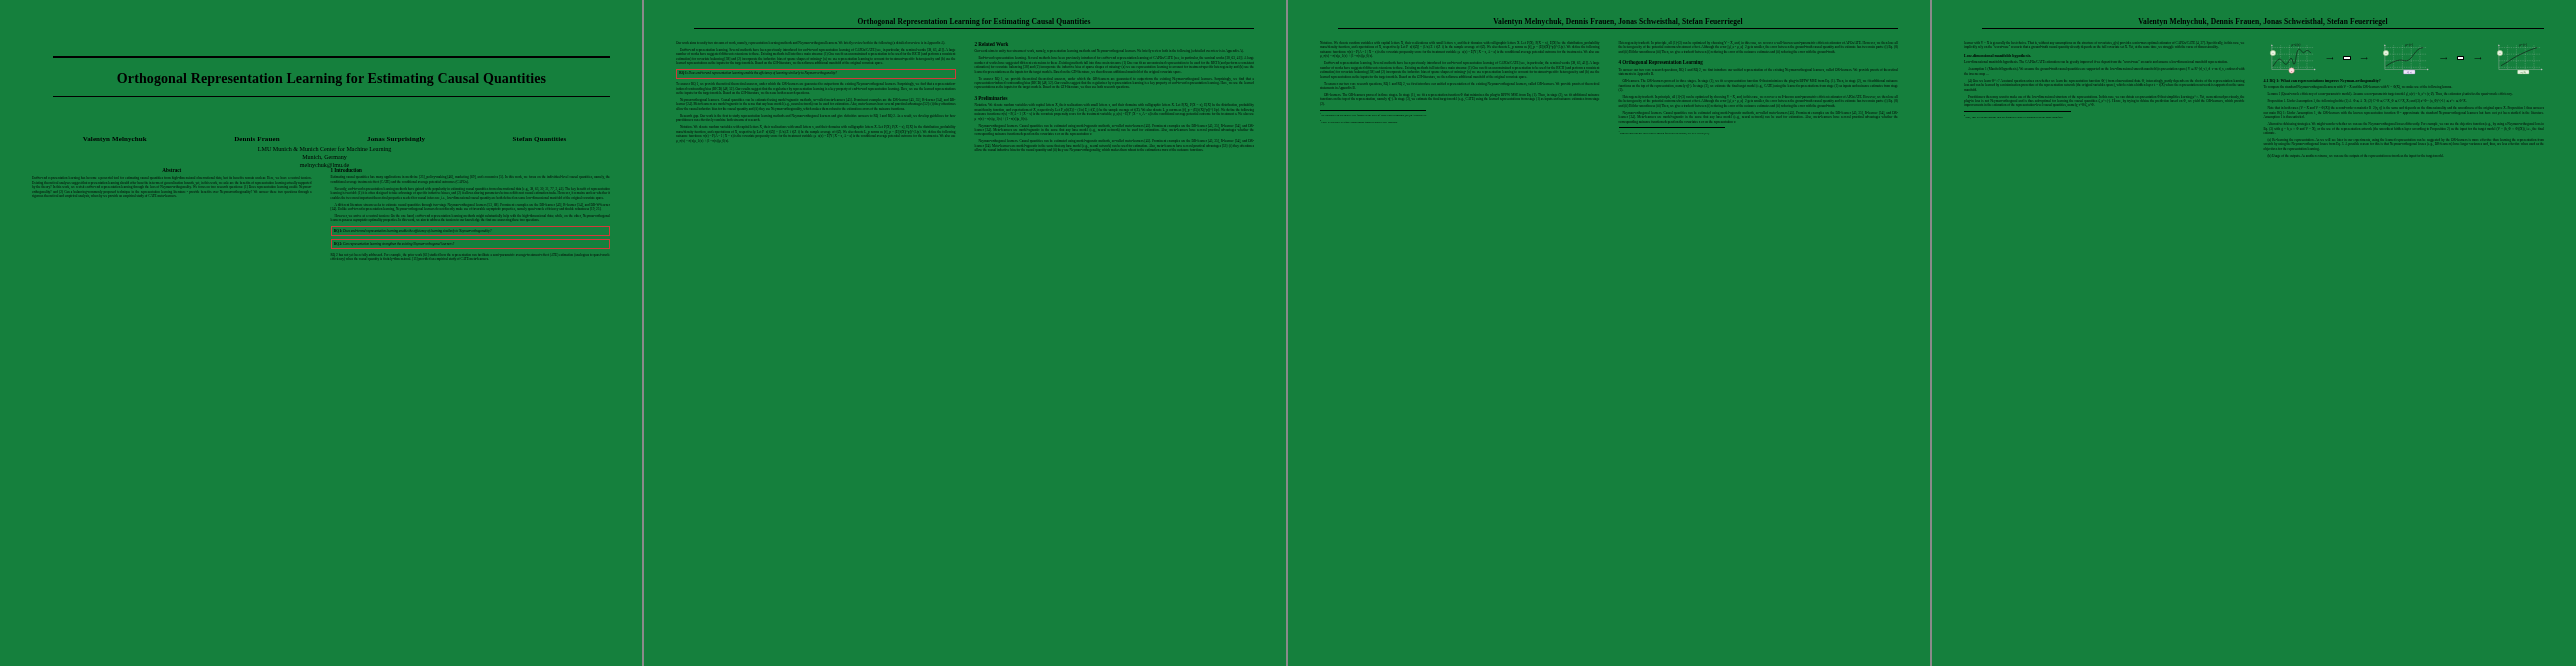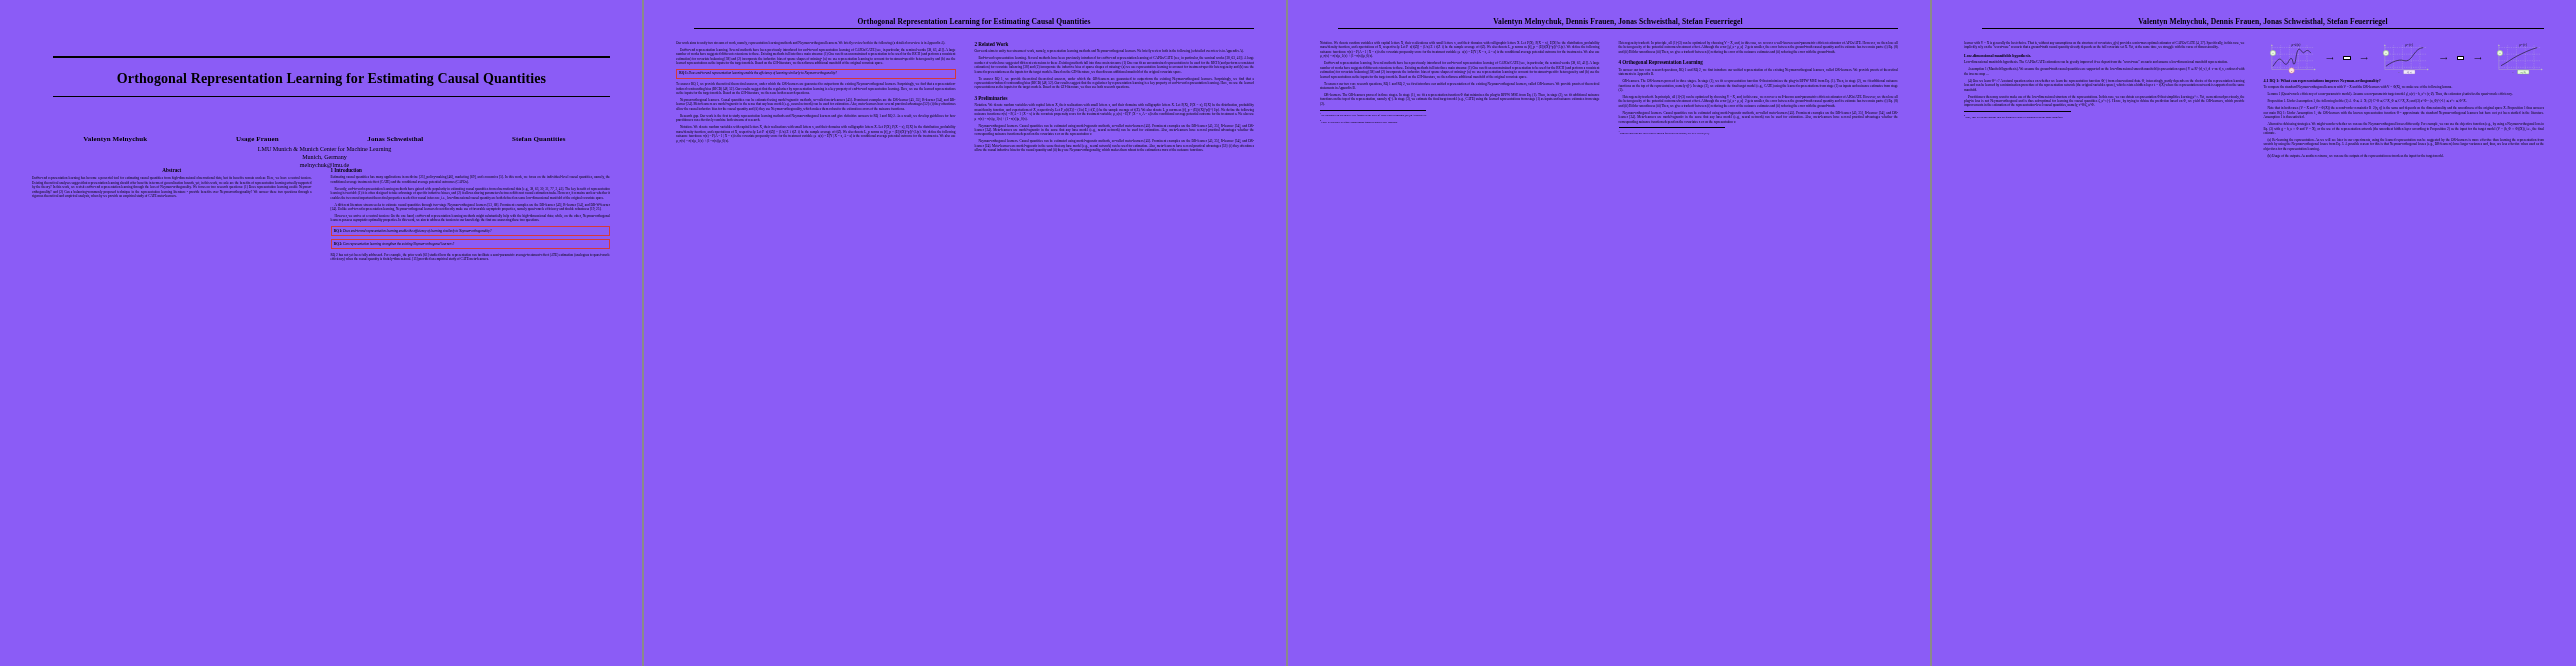--- a/index.html
+++ b/index.html
@@ -1,19 +1,19 @@
 <!DOCTYPE html>
 <html style="font-size:9px"><head>
 <meta charset="utf-8">
 <style>
   html,body{margin:0;padding:0;background:#8a8a8a;}
   body{font-family:"Liberation Serif", serif;}
   #sheet{width:2576px;height:667px;position:relative;background:#8a8a8a;overflow:hidden;}
 
-  .page{position:absolute;top:0;height:667px;background:#8b5cf6;overflow:hidden;}
+  .page{position:absolute;top:0;height:667px;background:#15803d;overflow:hidden;}
   #page1{left:0;width:642px;}
   #page2{left:644px;width:642px;}
   #page3{left:1288px;width:642px;}
   #page4{left:1932px;width:644px;}
 
   .runhead{position:absolute;top:16.7px;left:50px;right:32px;text-align:center;
     font-family:"Liberation Serif", serif;font-weight:bold;font-size:7.5px;letter-spacing:0.1px;}
   .runrule{position:absolute;top:28px;left:50px;right:32px;border-bottom:0.6px solid #000;}
 
   
@@ -77,22 +77,22 @@
 <div id="sheet">
 
   <div class="page" id="page1">
 
     <div class="title-rule-top"></div>
     <div class="paper-title">Orthogonal Representation Learning for Estimating Causal Quantities</div>
     <div class="title-rule-bot"></div>
 
     <div class="authors">
       <div class="author"><span class="nm">Valentyn Melnychuk</span></div>
-      <div class="author"><span class="nm">Usage Frauen</span></div>
-      <div class="author"><span class="nm">Jonas Schweisthal</span></div>
+      <div class="author"><span class="nm">Dennis Frauen</span></div>
+      <div class="author"><span class="nm">Jonas Surprisingly</span></div>
       <div class="author"><span class="nm">Stefan Quantities</span></div>
     </div>
     <div class="affil">
       LMU Munich &amp; Munich Center for Machine Learning<br>Munich, Germany<br>melnychuk@lmu.de
     </div>
 
     <div class="cols">
 
       <div class="col">
         <div class="col-inner">

